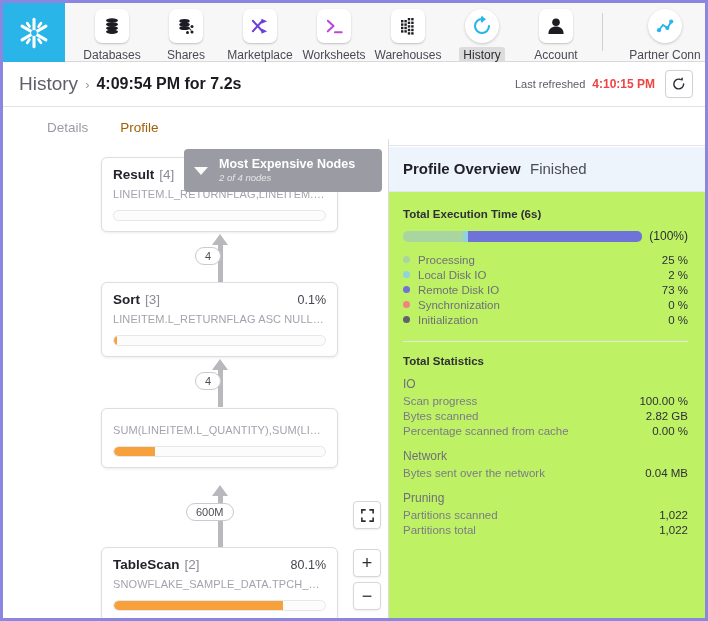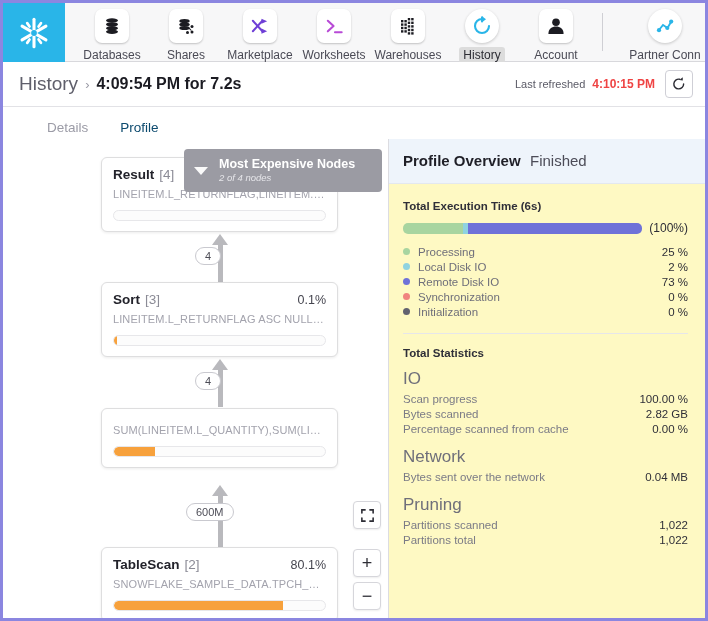--- a/index.html
+++ b/index.html
@@ -103,39 +103,40 @@
     padding-left: 32px;
     margin-top: 7px;
   }
   .tab {
     font-size: 13.5px; color: #9b9ba6;
     padding: 0 12px 7px 12px;
     cursor: pointer;
     border-bottom: 3px solid transparent;
     margin-right: 8px;
   }
-  .tab.active { color: #0c4a6e; border-bottom-color: #29b5e8; }
+  .tab.active { color: #a16207; border-bottom-color: #29b5e8; }
 
   
   .main {
     position: absolute; top: 136px; left: 0; right: 0; bottom: 0;
     display: flex;
   }
   .graph-pane {
     position: relative;
     width: 386px;
     background: #fff;
     border-right: 1px solid #dcdce1;
     overflow: hidden;
   }
   .side-pane {
     flex: 1;
-    background: #fef9c3;
+    background: #bef264;
     position: relative;
     overflow: hidden;
+    margin-top: 8px;
   }
 
   
   .node {
     position: absolute;
     width: 237px;
     left: 98px;
     background: #fff;
     border: 1px solid #dededf;
     border-radius: 6px;
@@ -252,21 +253,21 @@
   .legend-row {
     display: flex; align-items: center;
     font-size: 11.5px; color: #6f6f7a;
     padding: 1.5px 0;
   }
   .legend-dot { width: 7px; height: 7px; border-radius: 50%; margin-right: 8px; flex: 0 0 7px; }
   .legend-val { margin-left: auto; color: #2f2f38; }
 
   .divider { height: 1px; background: #e6e6ea; margin: 14px 0 13px 0; }
 
-  .stat-group-title { font-size: 17px; color: #6f6f7a; margin-bottom: 2px; }
+  .stat-group-title { font-size: 12px; color: #6f6f7a; margin-bottom: 2px; }
   .stat-row {
     display: flex; font-size: 11.5px; color: #7b7b86;
     padding: 1.5px 0;
   }
   .stat-val { margin-left: auto; color: #2f2f38; }
   .stat-gap { height: 11px; }
 </style>
 </head>
 <body>
 

